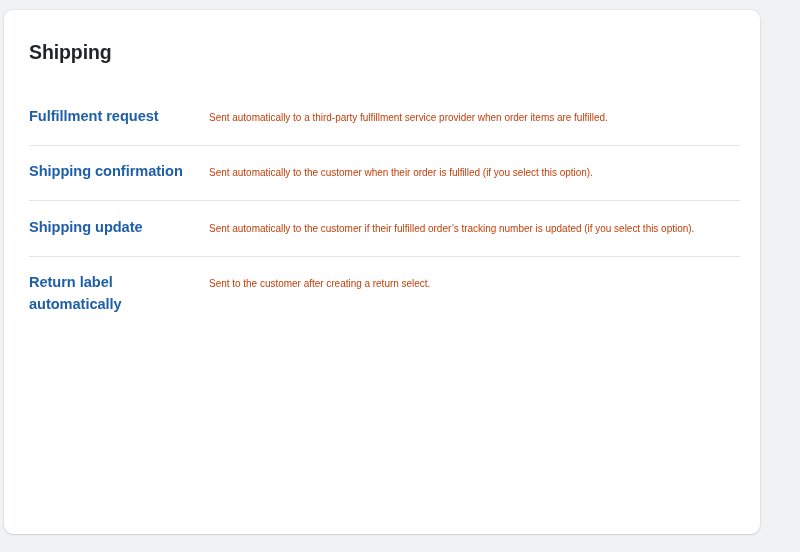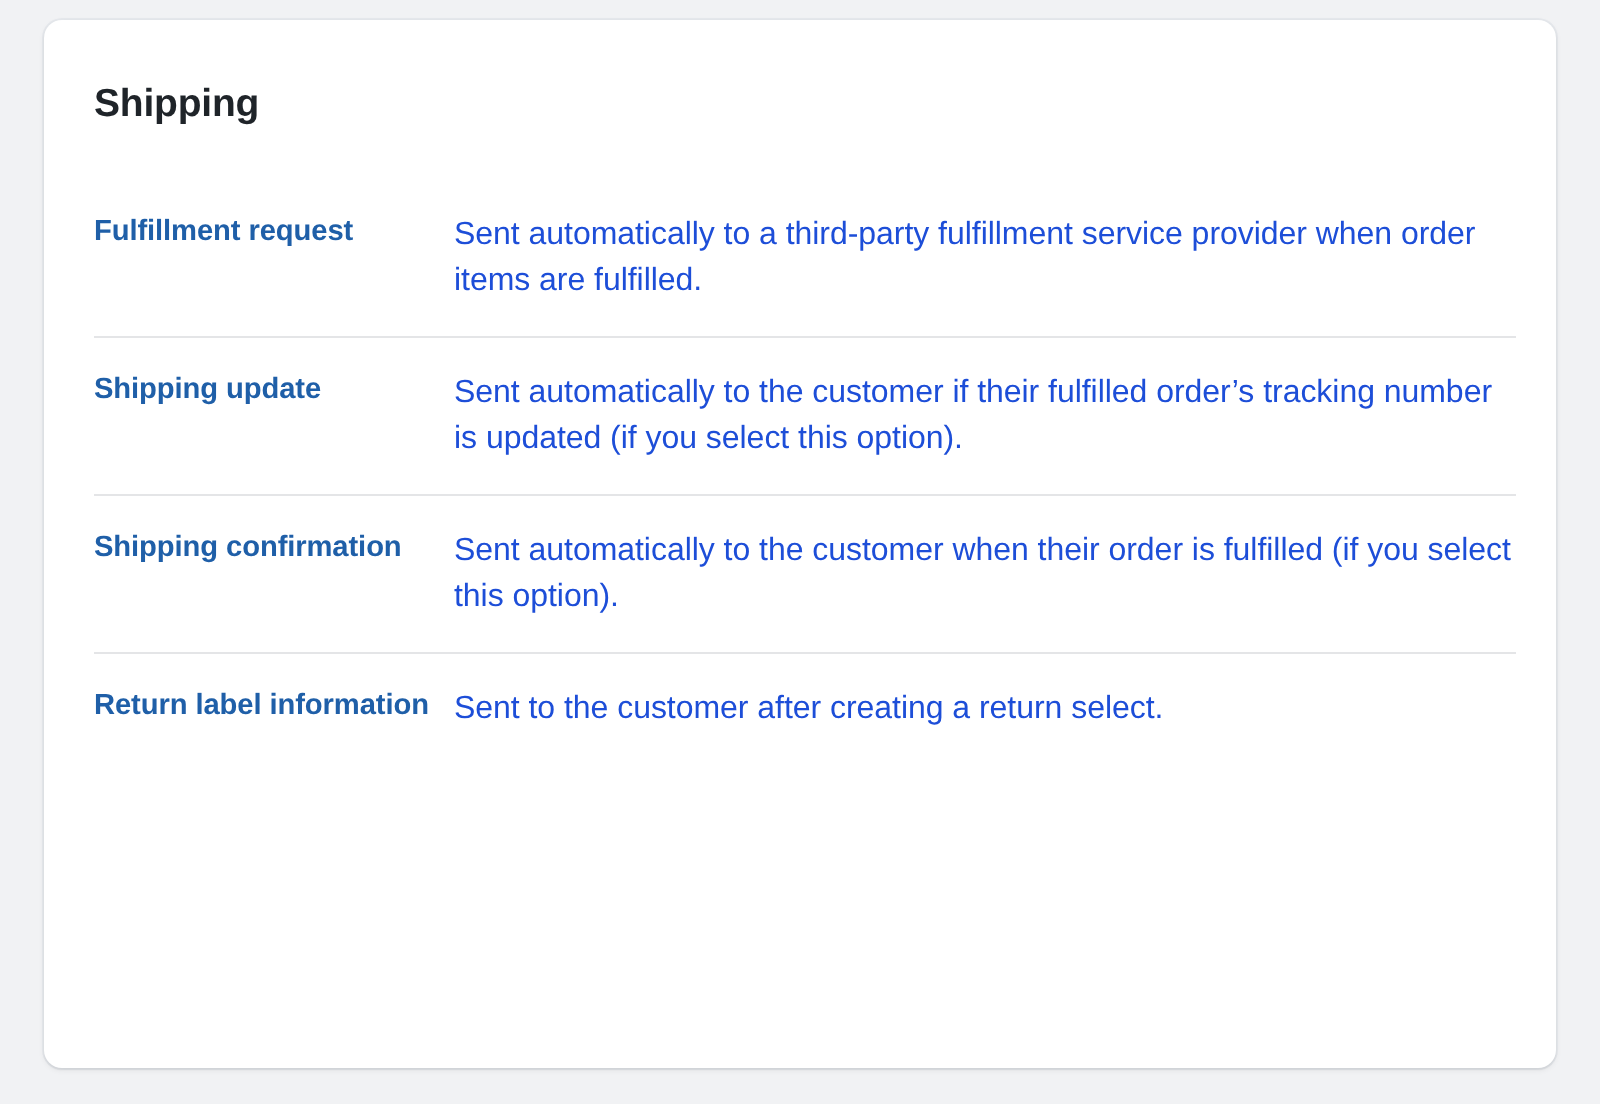--- a/index.html
+++ b/index.html
@@ -17,21 +17,21 @@
 
   .page {
     position: relative;
     width: 800px;
     height: 552px;
     box-sizing: border-box;
   }
 
   .card {
     position: absolute;
-    left: 22px;
+    left: 4px;
     top: 10px;
     width: 756px;
     height: 524px;
     background: #ffffff;
     border-radius: 9px;
     box-shadow: 0 0 0 1px rgba(6,44,82,0.045),
                 0 1px 3px 0 rgba(23,24,24,0.07),
                 0 1px 1px 0 rgba(0,0,0,0.05);
     box-sizing: border-box;
     overflow: hidden;
@@ -80,22 +80,22 @@
   }
 
   .row-desc-wrap {
     flex: 1 1 auto;
     display: flex;
     align-items: flex-start;
     min-width: 0;
   }
 
   .row-desc {
-    font-size: 16px;
-    color: #1d4ed8;
+    font-size: 10px;
+    color: #c2410c;
     line-height: 23.5px;
     letter-spacing: -0.02px;
   }
 
   .checkbox {
     flex: 0 0 auto;
     width: 18px;
     height: 18px;
     margin-right: 9px;
     margin-top: 2px;
@@ -121,33 +121,33 @@
     <div class="card-title">Shipping</div>
 
     <div class="rows">
         <div class="row">
           <div class="row-label">Fulfillment request</div>
           <div class="row-desc-wrap">
             <div class="row-desc">Sent automatically to a third-party fulfillment service provider when order items are fulfilled.</div>
           </div>
         </div>
         <div class="row">
+          <div class="row-label">Shipping confirmation</div>
+          <div class="row-desc-wrap">
+            <div class="row-desc">Sent automatically to the customer when their order is fulfilled (if you select this option).</div>
+          </div>
+        </div>
+        <div class="row">
           <div class="row-label">Shipping update</div>
           <div class="row-desc-wrap">
             <div class="row-desc">Sent automatically to the customer if their fulfilled order’s tracking number is updated (if you select this option).</div>
           </div>
         </div>
-        <div class="row">
-          <div class="row-label">Shipping confirmation</div>
-          <div class="row-desc-wrap">
-            <div class="row-desc">Sent automatically to the customer when their order is fulfilled (if you select this option).</div>
-          </div>
-        </div>
         <div class="row last">
-          <div class="row-label">Return label information</div>
+          <div class="row-label">Return label automatically</div>
           <div class="row-desc-wrap">
             <div class="row-desc">Sent to the customer after creating a return select.</div>
           </div>
         </div>
       </div>
 
   </div>
 </div>
 
 </body></html>

